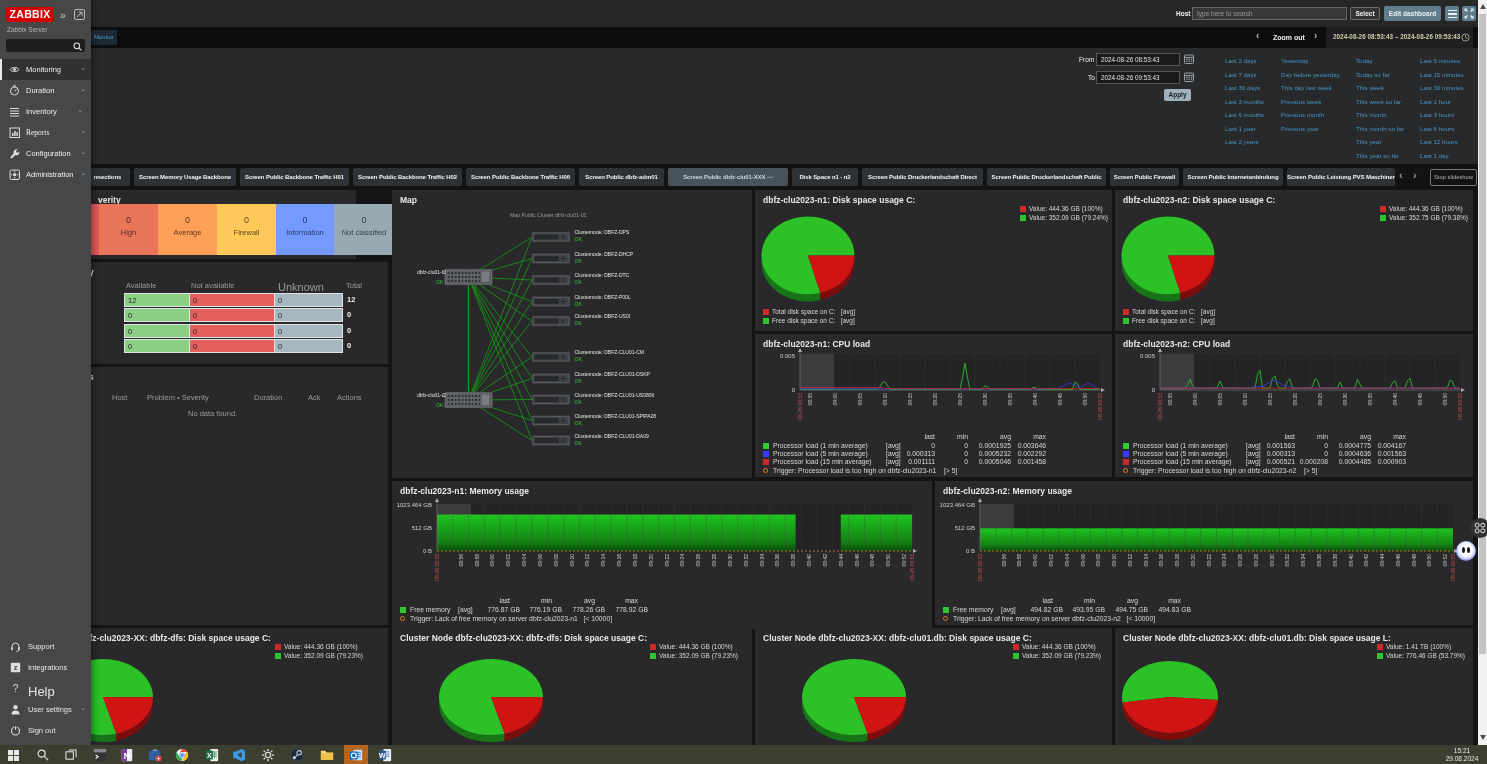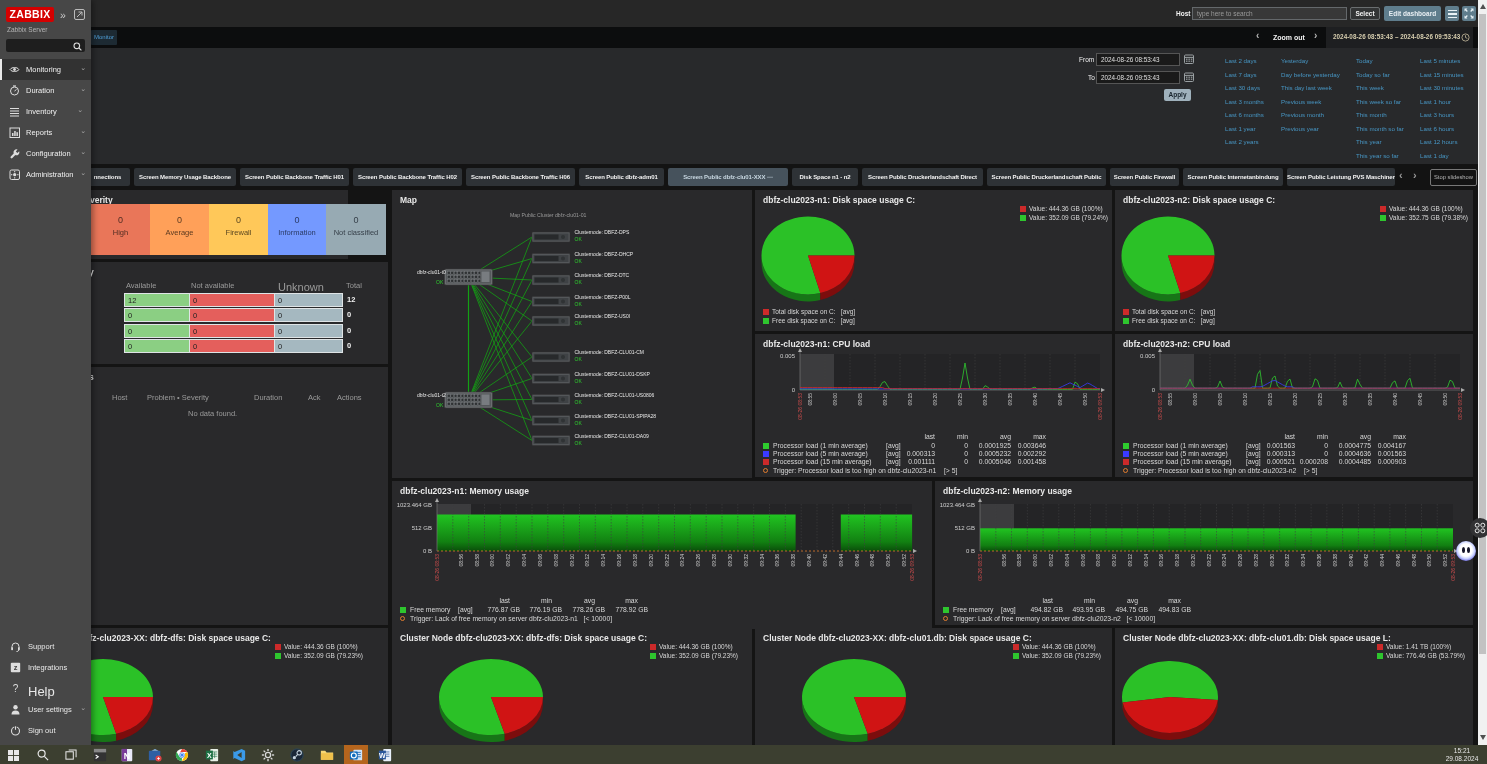--- a/index.html
+++ b/index.html
@@ -122,21 +122,21 @@
       <div class="tab" style="left:792px;width:66px;">Disk Space n1 - n2</div>
       <div class="tab" style="left:862px;width:121px;">Screen Public Druckerlandschaft Direct</div>
       <div class="tab" style="left:987px;width:119px;">Screen Public Druckerlandschaft Public</div>
       <div class="tab" style="left:1110px;width:69px;">Screen Public Firewall</div>
       <div class="tab" style="left:1183px;width:100px;">Screen Public Internetanbindung</div>
       <div class="tab" style="left:1287px;width:108px;">Screen Public Leistung PVS Maschinen</div>
       <div class="abs" style="left:1399px;top:1px;color:#9a9a9a;font-size:11px;font-weight:bold">‹</div>
       <div class="abs" style="left:1413px;top:1px;color:#9a9a9a;font-size:11px;font-weight:bold">›</div>
       <div class="abs" style="left:1430px;top:0.5px;width:47px;height:17px;border:1px solid #777;border-radius:2px;color:#b5b5b5;font-size:5.8px;text-align:center;line-height:15px">Stop slideshow</div>
     </div>
-    <div class="widget" style="left:0;top:190px;width:348px;height:69px">
+    <div class="widget" style="left:8px;top:190px;width:348px;height:69px">
       <div class="wtitle" style="left:90px">verity</div>
       <div class="abs" style="left:0;top:14px;width:388px;height:51px">
         <div class="abs" style="left:32px;top:0;width:59px;height:51px;background:#e45959"></div>
         <div class="abs" style="left:91px;top:0;width:59px;height:51px;background:#e97659;color:#502c22;text-align:center">
           <div style="margin-top:11px;font-size:9px">0</div>
           <div style="font-size:7.5px;margin-top:3px">High</div>
         </div>
         <div class="abs" style="left:150px;top:0;width:59px;height:51px;background:#ffa059;color:#5c3a20;text-align:center">
           <div style="margin-top:11px;font-size:9px">0</div>
           <div style="font-size:7.5px;margin-top:3px">Average</div>
@@ -832,21 +832,21 @@
         <div class="abs" style="left:26px;top:6px;color:#f0f0f0;font-size:7.5px">Duration</div>
         <div class="abs" style="right:5px;top:5px;color:#aaa;font-size:7px">⌄</div>
       </div>
       <div class="abs" style="left:0;top:101px;width:88px;height:21px;">
         <svg class="abs" style="left:9px;top:5px" width="11" height="11">
           <path d="M1 2.5 h9 M1 5 h9 M1 7.5 h9 M1 10 h9" stroke="#ddd" stroke-width="1.1"></path>
         </svg>
         <div class="abs" style="left:26px;top:6px;color:#f0f0f0;font-size:7.5px">Inventory</div>
         <div class="abs" style="right:5px;top:5px;color:#aaa;font-size:7px">⌄</div>
       </div>
-      <div class="abs" style="left:0;top:122px;width:91px;height:21px;">
+      <div class="abs" style="left:0;top:122px;width:91px;height:21px;font-family:Liberation Serif, serif;">
         <svg class="abs" style="left:9px;top:5px" width="11" height="11">
           <rect x="1" y="1" width="9.5" height="9.5" fill="none" stroke="#ddd" stroke-width="1"></rect>
           <rect x="3" y="6" width="1.5" height="3" fill="#ddd"></rect>
           <rect x="5.2" y="4" width="1.5" height="5" fill="#ddd"></rect>
           <rect x="7.4" y="5.2" width="1.5" height="3.8" fill="#ddd"></rect>
         </svg>
         <div class="abs" style="left:26px;top:6px;color:#f0f0f0;font-size:7.5px">Reports</div>
         <div class="abs" style="right:5px;top:5px;color:#aaa;font-size:7px">⌄</div>
       </div>
       <div class="abs" style="left:0;top:143px;width:91px;height:21px;">

